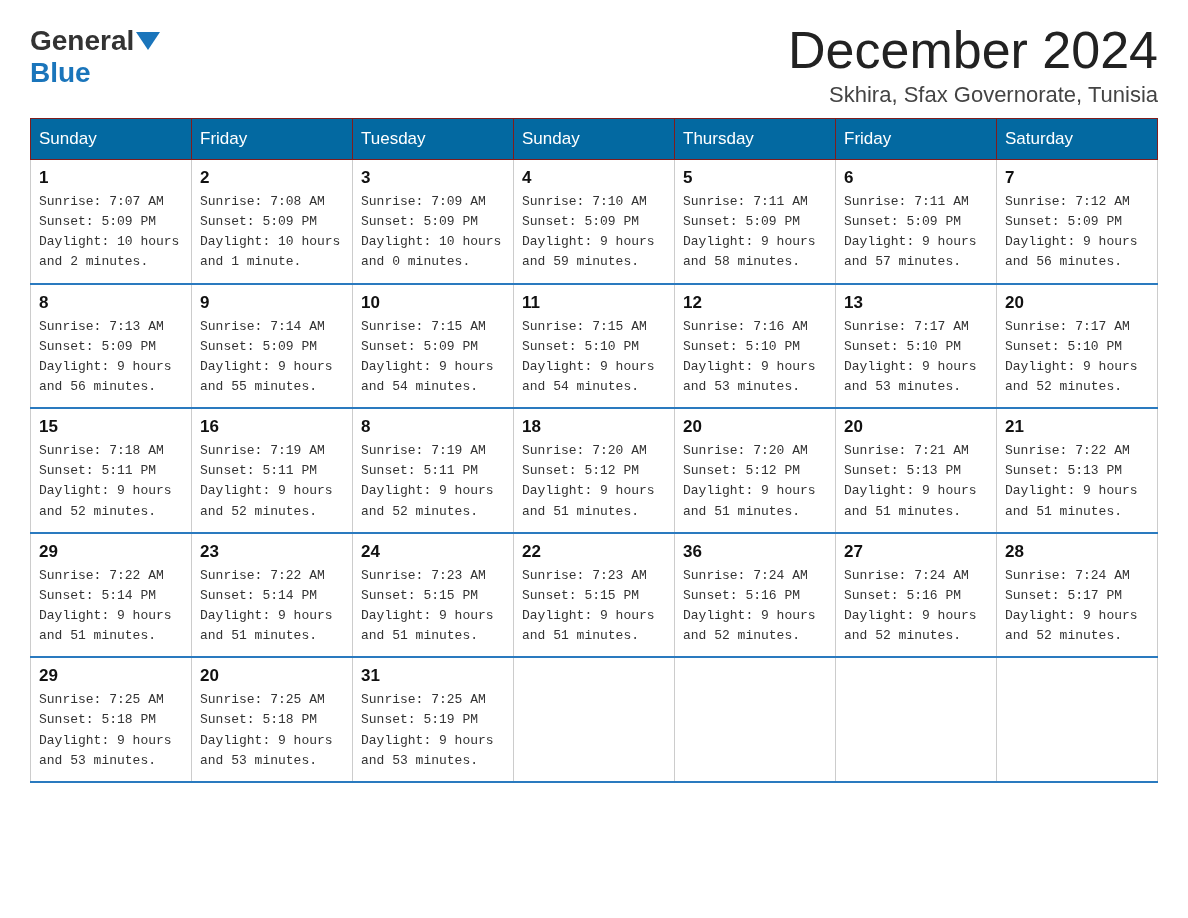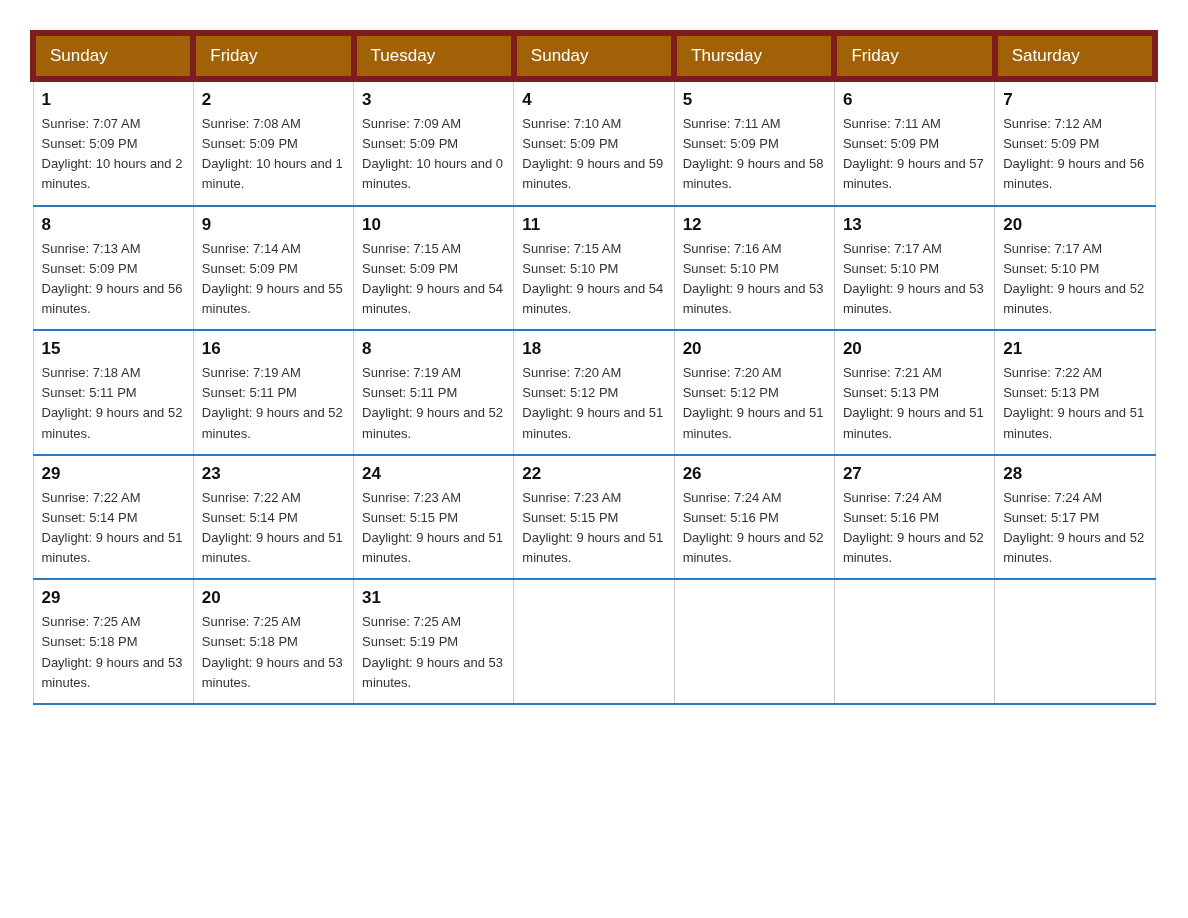--- a/index.html
+++ b/index.html
@@ -56,59 +56,71 @@
       font-size: 22px;
       color: #444;
       margin-top: 2px;
     }
     .calendar {
       width: 100%;
       border-collapse: collapse;
       margin-top: 8px;
     }
     .calendar thead tr th {
-      background: #a16207;
+      background: #0369a1;
       color: #fff;
       font-size: 17px;
       font-weight: normal;
-      padding: 10px 14px;
+      padding: 10px 8px;
       text-align: left;
-      border: 6px solid #7f1d1d;
+      border: 1px solid #7f1d1d;
     }
     .calendar tbody tr td {
       vertical-align: top;
       padding: 8px 8px 10px 8px;
       border: 1px solid #ccc;
       font-size: 13px;
       color: #333;
       width: 14.28%;
       min-height: 100px;
     }
     .day-number {
       font-size: 17px;
       font-weight: bold;
       margin-bottom: 4px;
       color: #111;
     }
     .day-info {
       font-size: 13px;
       line-height: 1.55;
       color: #333;
+      font-family: Liberation Mono, monospace;
     }
     .calendar tbody tr {
       border-bottom: 2px solid #2a7abf;
     }
     .empty-cell {
       background: #fff;
     }
   </style>
 </head>
 <body>
 
 <div class="header">
+  <div class="logo">
+    <div class="logo-text">
+      <span class="logo-general">General</span>
+      <span class="logo-triangle"></span>
+    </div>
+    <span class="logo-blue">Blue</span>
+  </div>
+  <div class="title-block">
+    <div class="month-title">December 2024</div>
+    <div class="location">Skhira, Sfax Governorate, Tunisia</div>
+  </div>
 </div>
 
 <table class="calendar">
   <thead>
     <tr id="calendar-header-row">
         <th>Sunday</th>
         <th>Friday</th>
         <th>Tuesday</th>
         <th>Sunday</th>
         <th>Thursday</th>
@@ -218,21 +230,21 @@
         </td>
         <td>
           <div class="day-number">24</div>
           <div class="day-info">Sunrise: 7:23 AM<br>Sunset: 5:15 PM<br>Daylight: 9 hours and 51 minutes.</div>
         </td>
         <td>
           <div class="day-number">22</div>
           <div class="day-info">Sunrise: 7:23 AM<br>Sunset: 5:15 PM<br>Daylight: 9 hours and 51 minutes.</div>
         </td>
         <td>
-          <div class="day-number">26</div>
+          <div class="day-number">36</div>
           <div class="day-info">Sunrise: 7:24 AM<br>Sunset: 5:16 PM<br>Daylight: 9 hours and 52 minutes.</div>
         </td>
         <td>
           <div class="day-number">27</div>
           <div class="day-info">Sunrise: 7:24 AM<br>Sunset: 5:16 PM<br>Daylight: 9 hours and 52 minutes.</div>
         </td>
         <td>
           <div class="day-number">28</div>
           <div class="day-info">Sunrise: 7:24 AM<br>Sunset: 5:17 PM<br>Daylight: 9 hours and 52 minutes.</div>
         </td>

